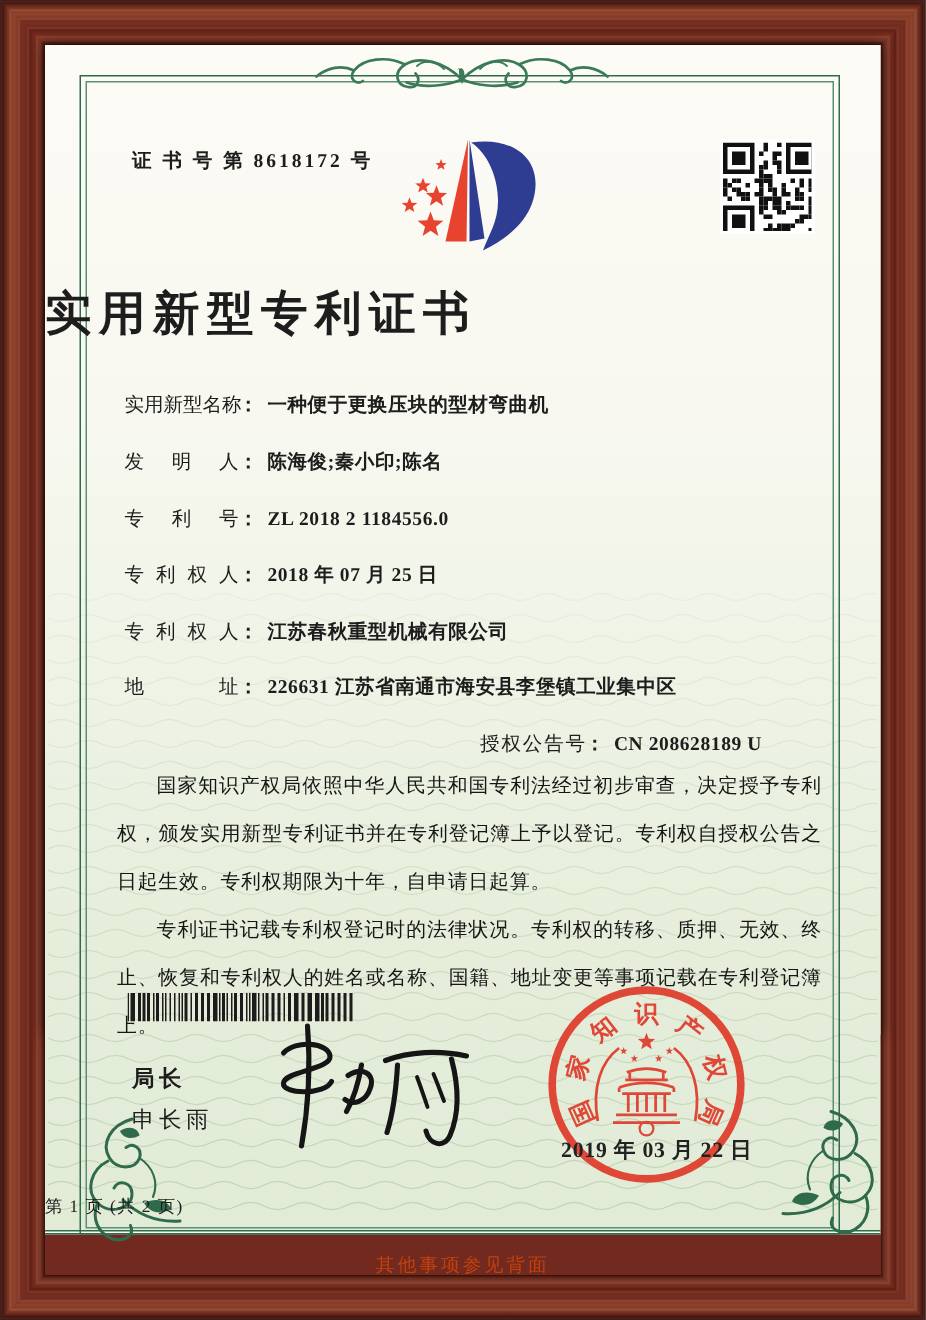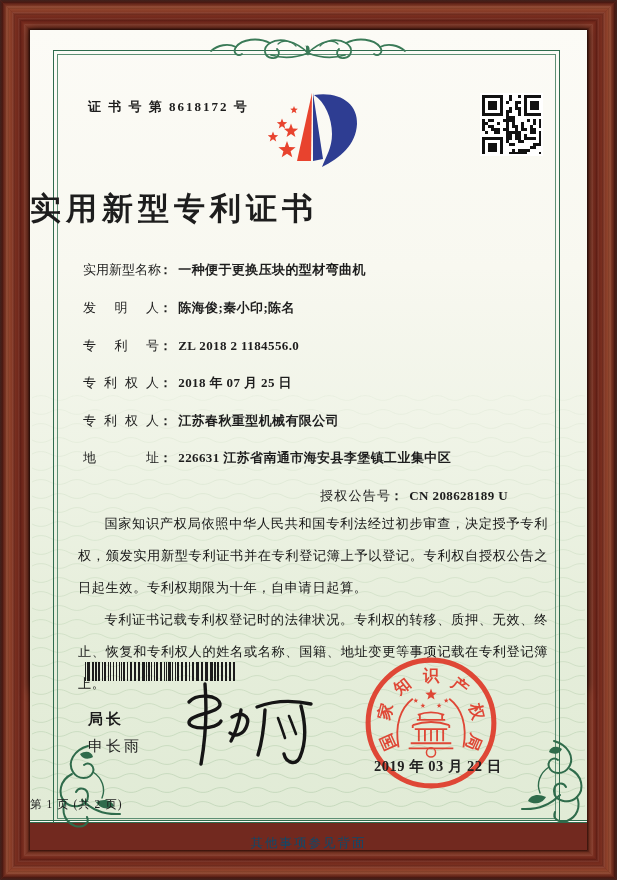--- a/index.html
+++ b/index.html
@@ -55,21 +55,21 @@
               text-align:justify;letter-spacing:.6px;color:#161616;}
   #paragraphs p{margin:0;text-indent:2em;}
 
   #barcode{position:absolute;left:55px;top:632px;}
   #director-title{position:absolute;left:58px;top:680px;font-size:15px;font-weight:700;letter-spacing:3px;}
   #director-name{position:absolute;left:58px;top:707px;font-size:15px;font-weight:400;letter-spacing:3px;}
   #signature{position:absolute;left:145px;top:650px;}
   #seal{position:absolute;left:330px;top:622px;opacity:.93;}
   #seal-date{position:absolute;left:344px;top:727px;font-size:14.5px;font-weight:600;letter-spacing:.5px;color:#222;}
   #page-footer{position:absolute;left:0;top:767px;width:100%;text-align:left;font-size:11.5px;letter-spacing:1px;}
-  #back-note{position:absolute;left:0;top:805px;width:100%;text-align:center;font-size:12.5px;letter-spacing:2px;color:#0c4a6e;}
+  #back-note{position:absolute;left:0;top:805px;width:100%;text-align:center;font-size:12.5px;letter-spacing:2px;color:#c2410c;}
 
   #qr{position:absolute;left:450px;top:63px;background:#fff;padding:2px;}
 </style>
 </head>
 <body>
 
 <div id="photo">
   <div class="fside f-top"></div>
   <div class="fside f-bottom"></div>
   <div class="fside f-left"></div>

